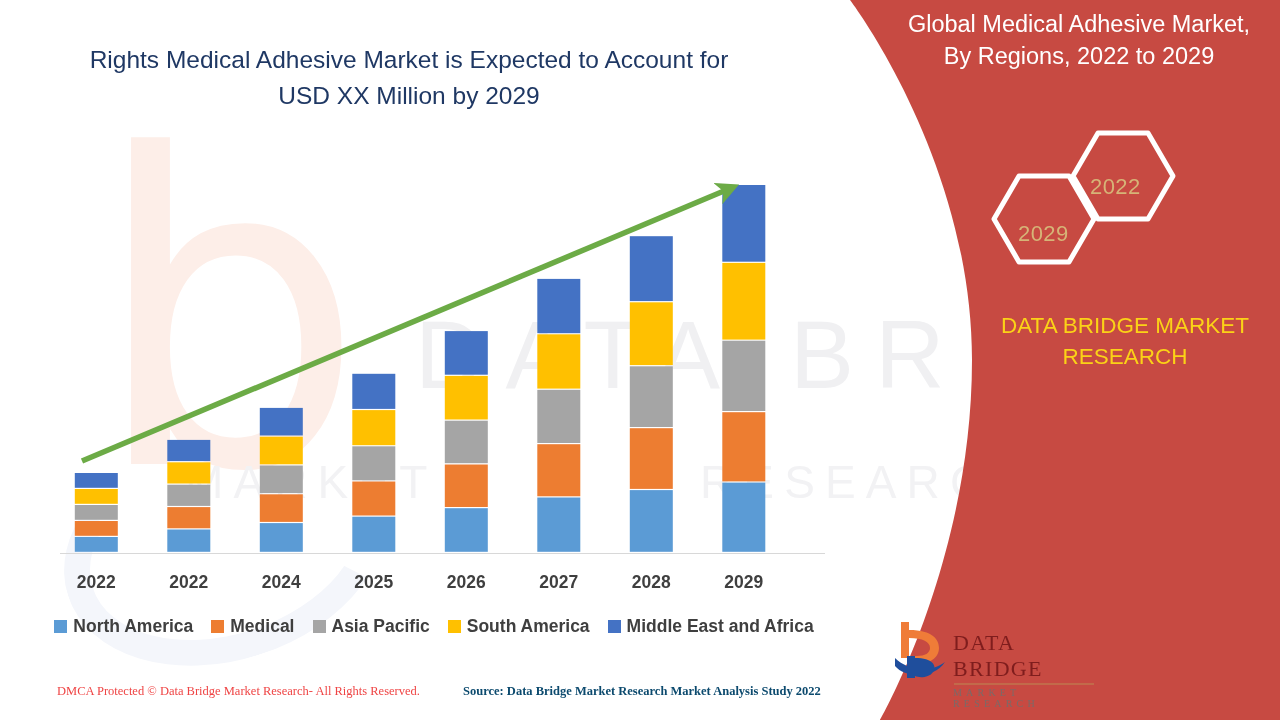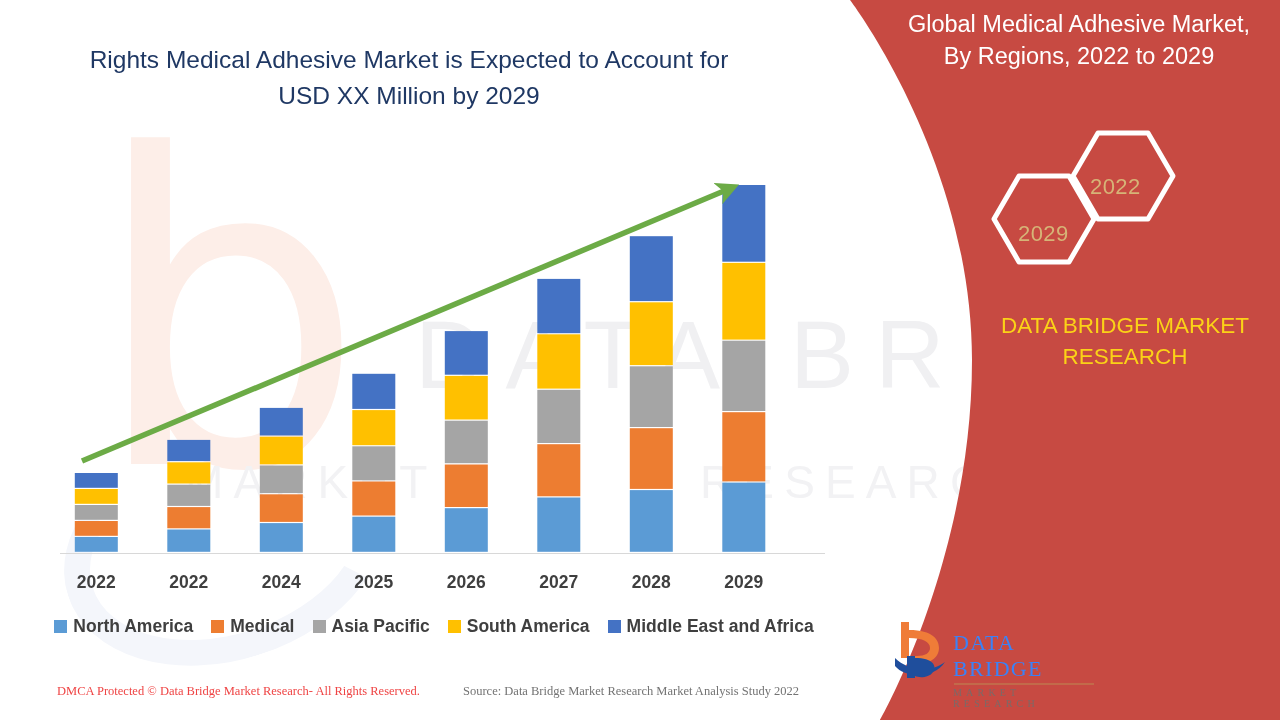--- a/index.html
+++ b/index.html
@@ -93,21 +93,21 @@
   .logo {
     position: absolute; left: 893px; top: 618px;
     width: 210px; height: 66px;
   }
   .logo-text {
     position: absolute; left: 60px; top: 12px;
   }
   .logo-title {
     font-family: "Liberation Serif", serif;
     font-size: 22px; letter-spacing: 0.06em;
-    color: #3b82f6;
+    color: #7f1d1d;
     line-height: 26px;
   }
   .logo-rule { width: 140px; height: 2px; background: #c26a4a; margin: 1px 0 2px 1px; }
   .logo-sub {
     font-family: "Liberation Serif", serif;
     font-size: 10px; letter-spacing: 0.42em;
     color: #7b6a68;
   }
 
   
@@ -155,22 +155,23 @@
 
   .footer-left {
     position: absolute; left: 57px; top: 684px;
     font-family: "Liberation Serif", serif;
     font-size: 12.5px; color: #ef4444;
     white-space: nowrap;
   }
   .footer-right {
     position: absolute; left: 463px; top: 684px;
     font-family: "Liberation Serif", serif;
-    font-size: 12.5px; color: #737373;
+    font-size: 12.5px; color: #0c4a6e;
     white-space: nowrap;
+    font-weight: bold;
   }
 </style>
 </head>
 <body>
 
 <div id="page">
 
   <div class="wm-layer">
     <div class="wm-b">b</div>
     <div class="wm-swoosh"></div>

